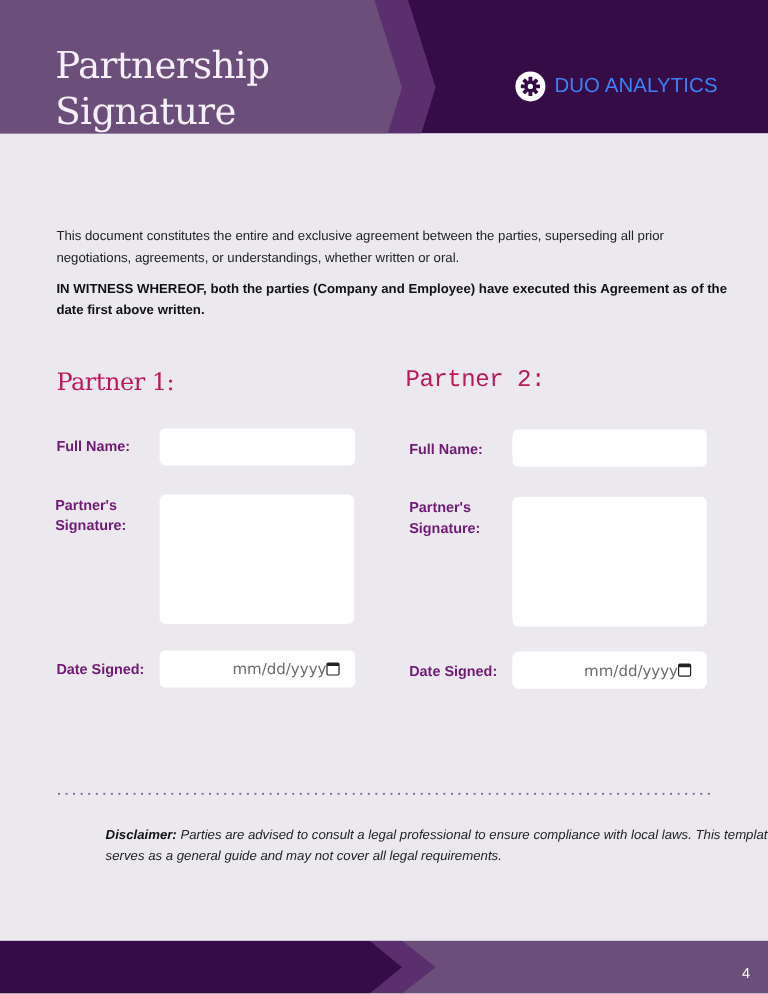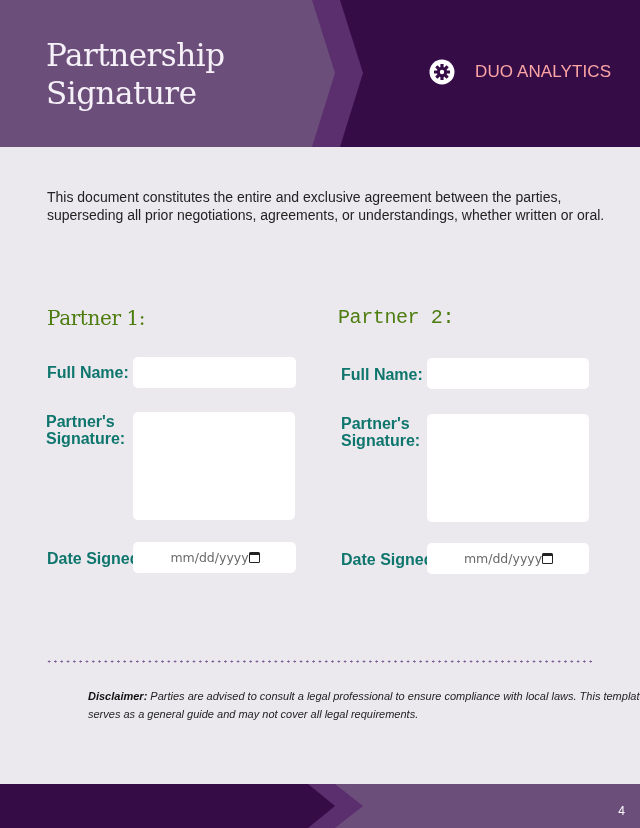--- a/index.html
+++ b/index.html
@@ -1,30 +1,30 @@
 <!DOCTYPE html>
 <html><head>
 <meta charset="utf-8">
 <style>
   * { box-sizing: border-box; margin: 0; padding: 0; }
   html, body { width: 640px; height: 828px; overflow: hidden; }
   body { background: #ebe9ee; font-family: "DejaVu Sans", sans-serif; color: #1b1b1b; position: relative; }
 
-  .header { position: absolute; left: 0; top: 0; width: 640px; height: 147px; background: #360c47; overflow: hidden; }
+  .header { position: absolute; left: 0; top: 0; width: 640px; height: 111px; background: #360c47; overflow: hidden; }
   .header svg.bg { position: absolute; left: 0; top: 0; }
   .title { position: absolute; left: 46px; top: 36px; color: #f6f1f8; font-family: "DejaVu Serif", serif; font-size: 31px; line-height: 38px; letter-spacing: -0.5px; }
-  .brand { position: absolute; left: 429px; top: 59px; display: flex; align-items: center; gap: 20px; color: #fca5a5; }
+  .brand { position: absolute; left: 429px; top: 59px; display: flex; align-items: center; gap: 7px; color: #3b82f6; }
   .brand-text { font-family: "Liberation Sans", sans-serif; font-size: 17px; letter-spacing: 0.1px; }
 
-  .intro { position: absolute; left: 47px; top: 188px; width: 560px; font-family: "Liberation Sans", sans-serif; font-size: 14px; line-height: 18px; color: #222; }
+  .intro { position: absolute; left: 47px; top: 188px; width: 560px; font-family: "Liberation Sans", sans-serif; font-size: 11px; line-height: 18px; color: #222; }
   .intro p.witness { font-weight: bold; margin-top: 8px; line-height: 18px; color: #111; }
-  .partner-title { position: absolute; font-family: "DejaVu Serif", serif; font-size: 20px; color: #4d7c0f; letter-spacing: -0.4px; white-space: nowrap; }
-  .label { position: absolute; font-family: "Liberation Sans", sans-serif; font-weight: bold; font-size: 16px; line-height: 17px; color: #0f766e; }
+  .partner-title { position: absolute; font-family: "DejaVu Serif", serif; font-size: 20px; color: #be185d; letter-spacing: -0.4px; white-space: nowrap; }
+  .label { position: absolute; font-family: "Liberation Sans", sans-serif; font-weight: bold; font-size: 12px; line-height: 17px; color: #701a75; }
   .field { position: absolute; background: #ffffff; border-radius: 5px; border: none; }
-  .date-field { display: flex; align-items: center; justify-content: center; padding: 0 13px 0 14px; font-family: "DejaVu Sans", sans-serif; font-size: 12.5px; color: #6a6a6a; }
+  .date-field { display: flex; align-items: center; justify-content: flex-end; padding: 0 13px 0 14px; font-family: "DejaVu Sans", sans-serif; font-size: 12.5px; color: #6a6a6a; }
   .cal-icon { width: 11px; height: 11px; border: 1.6px solid #222; border-top-width: 3px; border-radius: 1.5px; }
 
   .divider { position: absolute; left: 46px; top: 660px; width: 546px; height: 3px;
     background-image: radial-gradient(circle, #7b5d95 0.9px, transparent 1.2px);
     background-size: 6.3px 3px; background-repeat: repeat-x; }
 
   .disclaimer { position: absolute; left: 48px; top: 687px; width: 560px; font-family: "Liberation Sans", sans-serif; font-style: italic; font-size: 11px; line-height: 18px; color: #222; margin-left: 40px; }
   .disclaimer b { font-weight: bold; color: #111; }
 
   .footer { position: absolute; left: 0; top: 784px; width: 640px; height: 44px; background: #6c4e7b; overflow: hidden; }
@@ -60,20 +60,21 @@
         </g>
       </g>
       <circle cx="13" cy="13" r="2.2" fill="#ffffff"></circle>
     </svg>
     <span class="brand-text">DUO ANALYTICS</span>
   </div>
 </div>
 
 <div class="intro">
   <p>This document constitutes the entire and exclusive agreement between the parties, superseding all prior negotiations, agreements, or understandings, whether written or oral.</p>
+  <p class="witness">IN WITNESS WHEREOF, both the parties (Company and Employee) have executed this Agreement as of the date first above written.</p>
 </div>
 
 <div>
   <div class="partner-title" style="left:47px; top:306px;">Partner 1:</div>
   <div class="label" style="left:47px; top:364px;">Full Name:</div>
   <input class="field" style="left: 133px; top: 357px; width: 163px; height: 31px;" type="text" value="">
   <div class="label" style="left:46px; top:413px;">
     <div>Partner's</div>
     <div>Signature:</div>
   </div>

